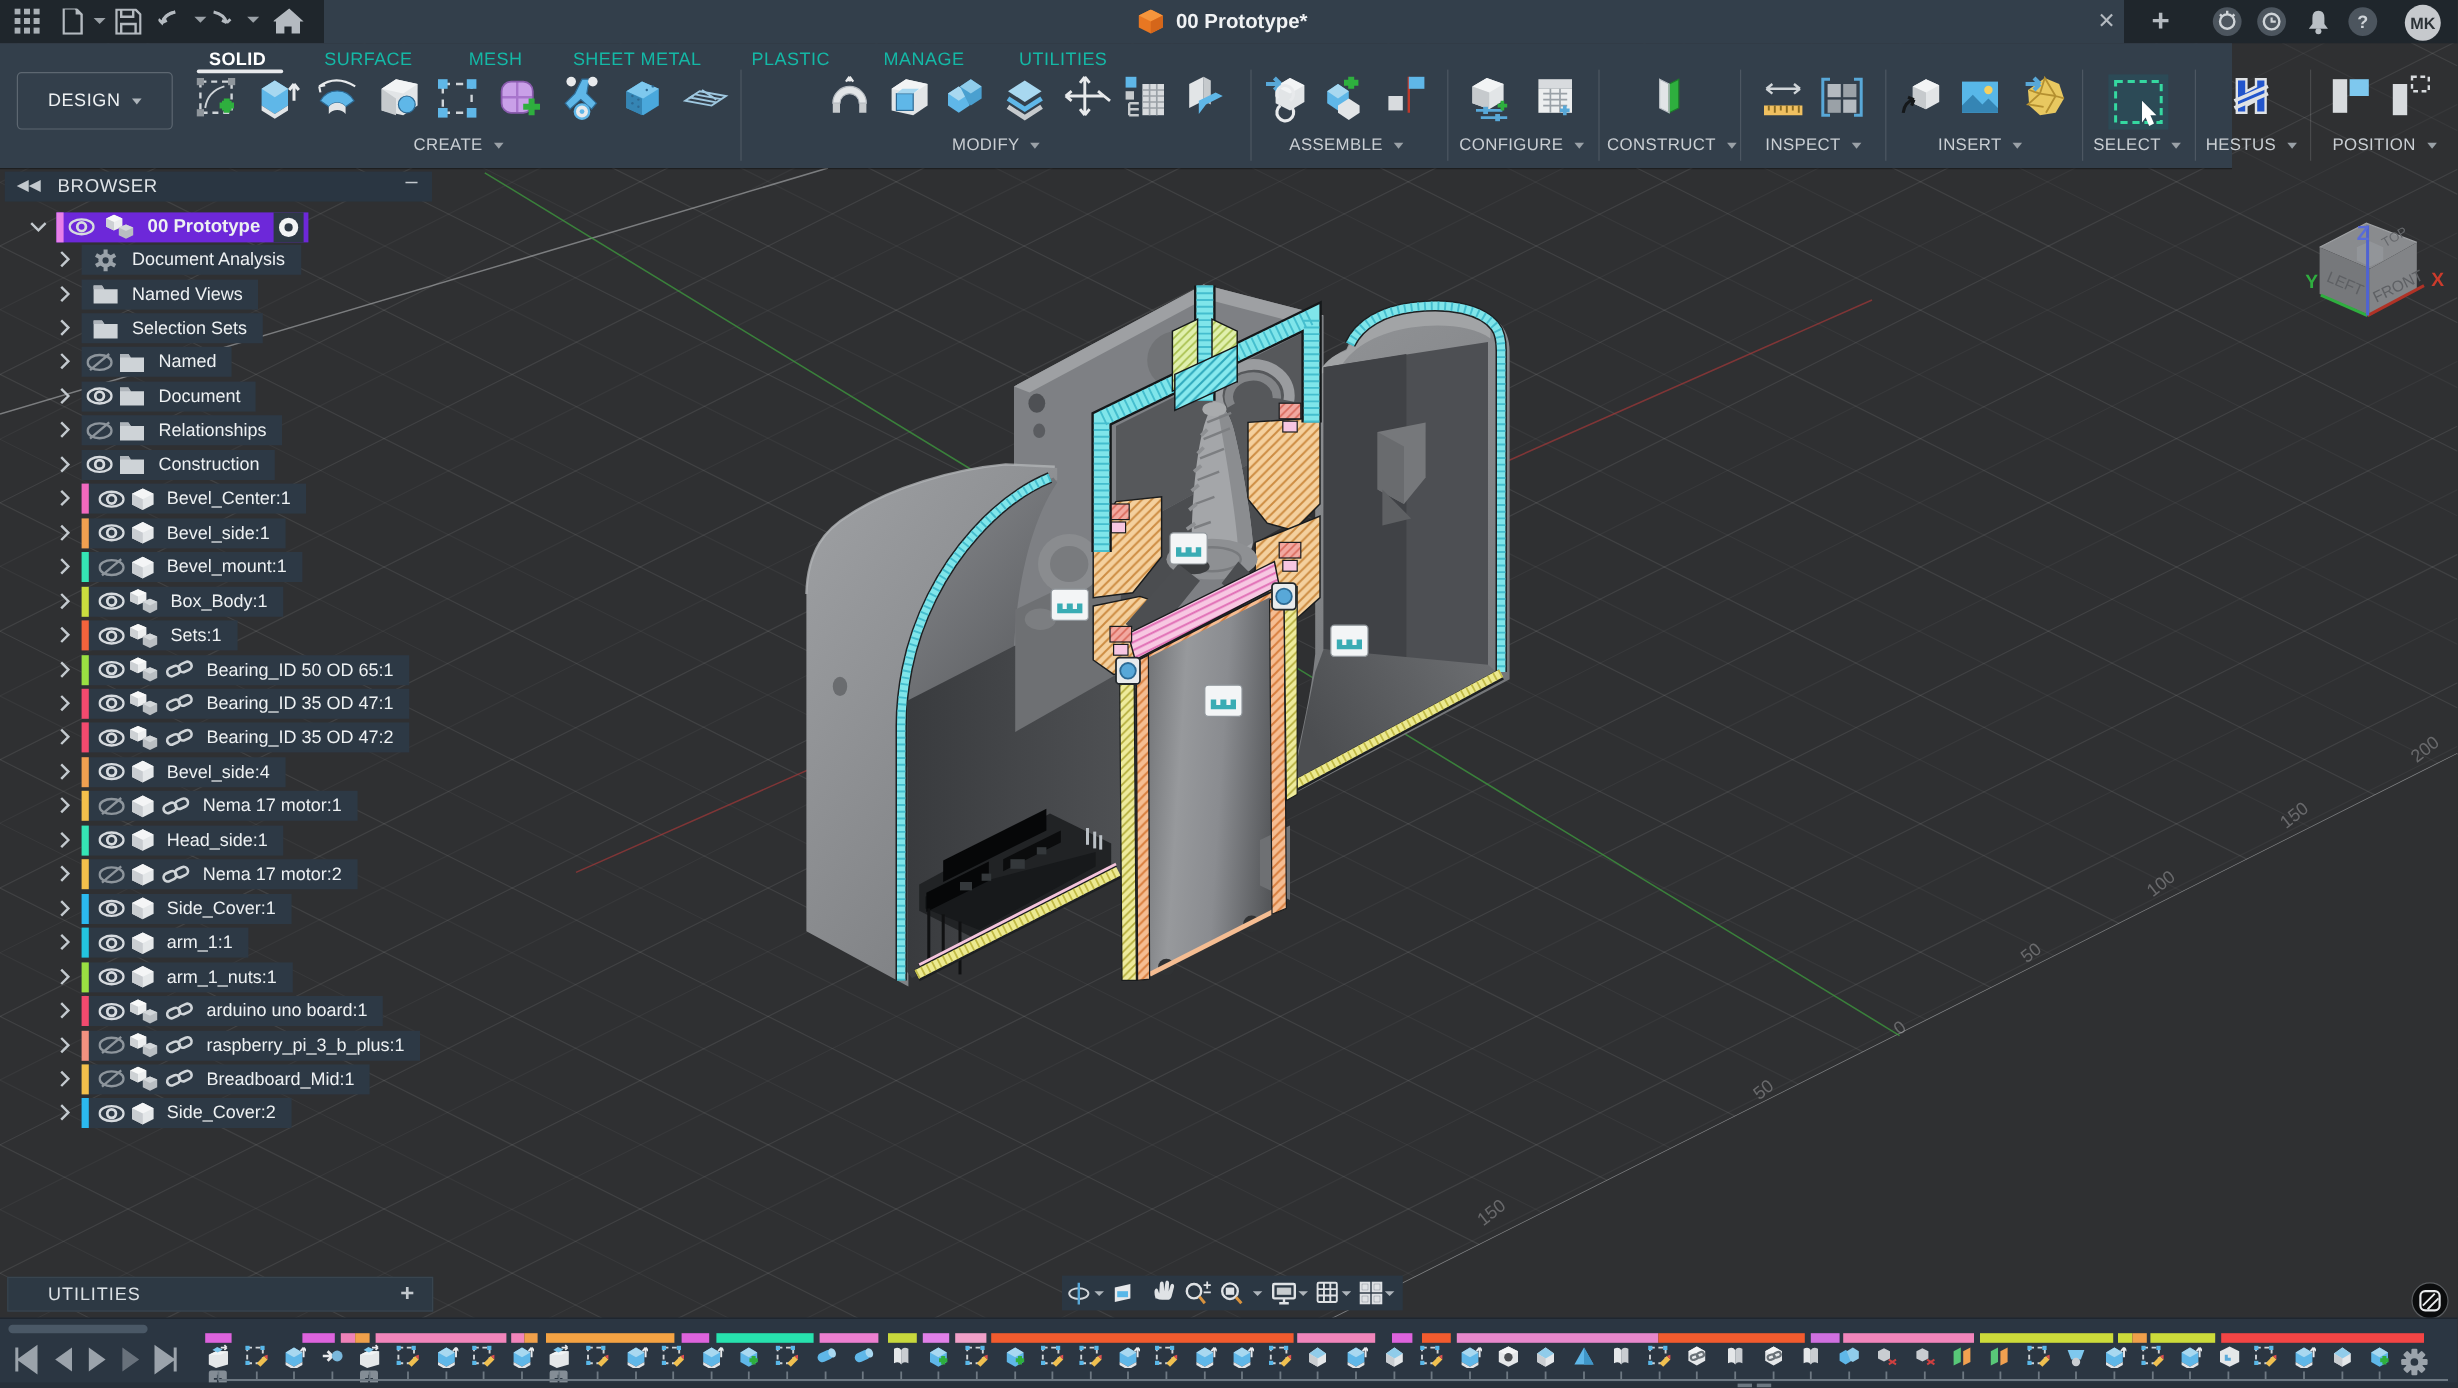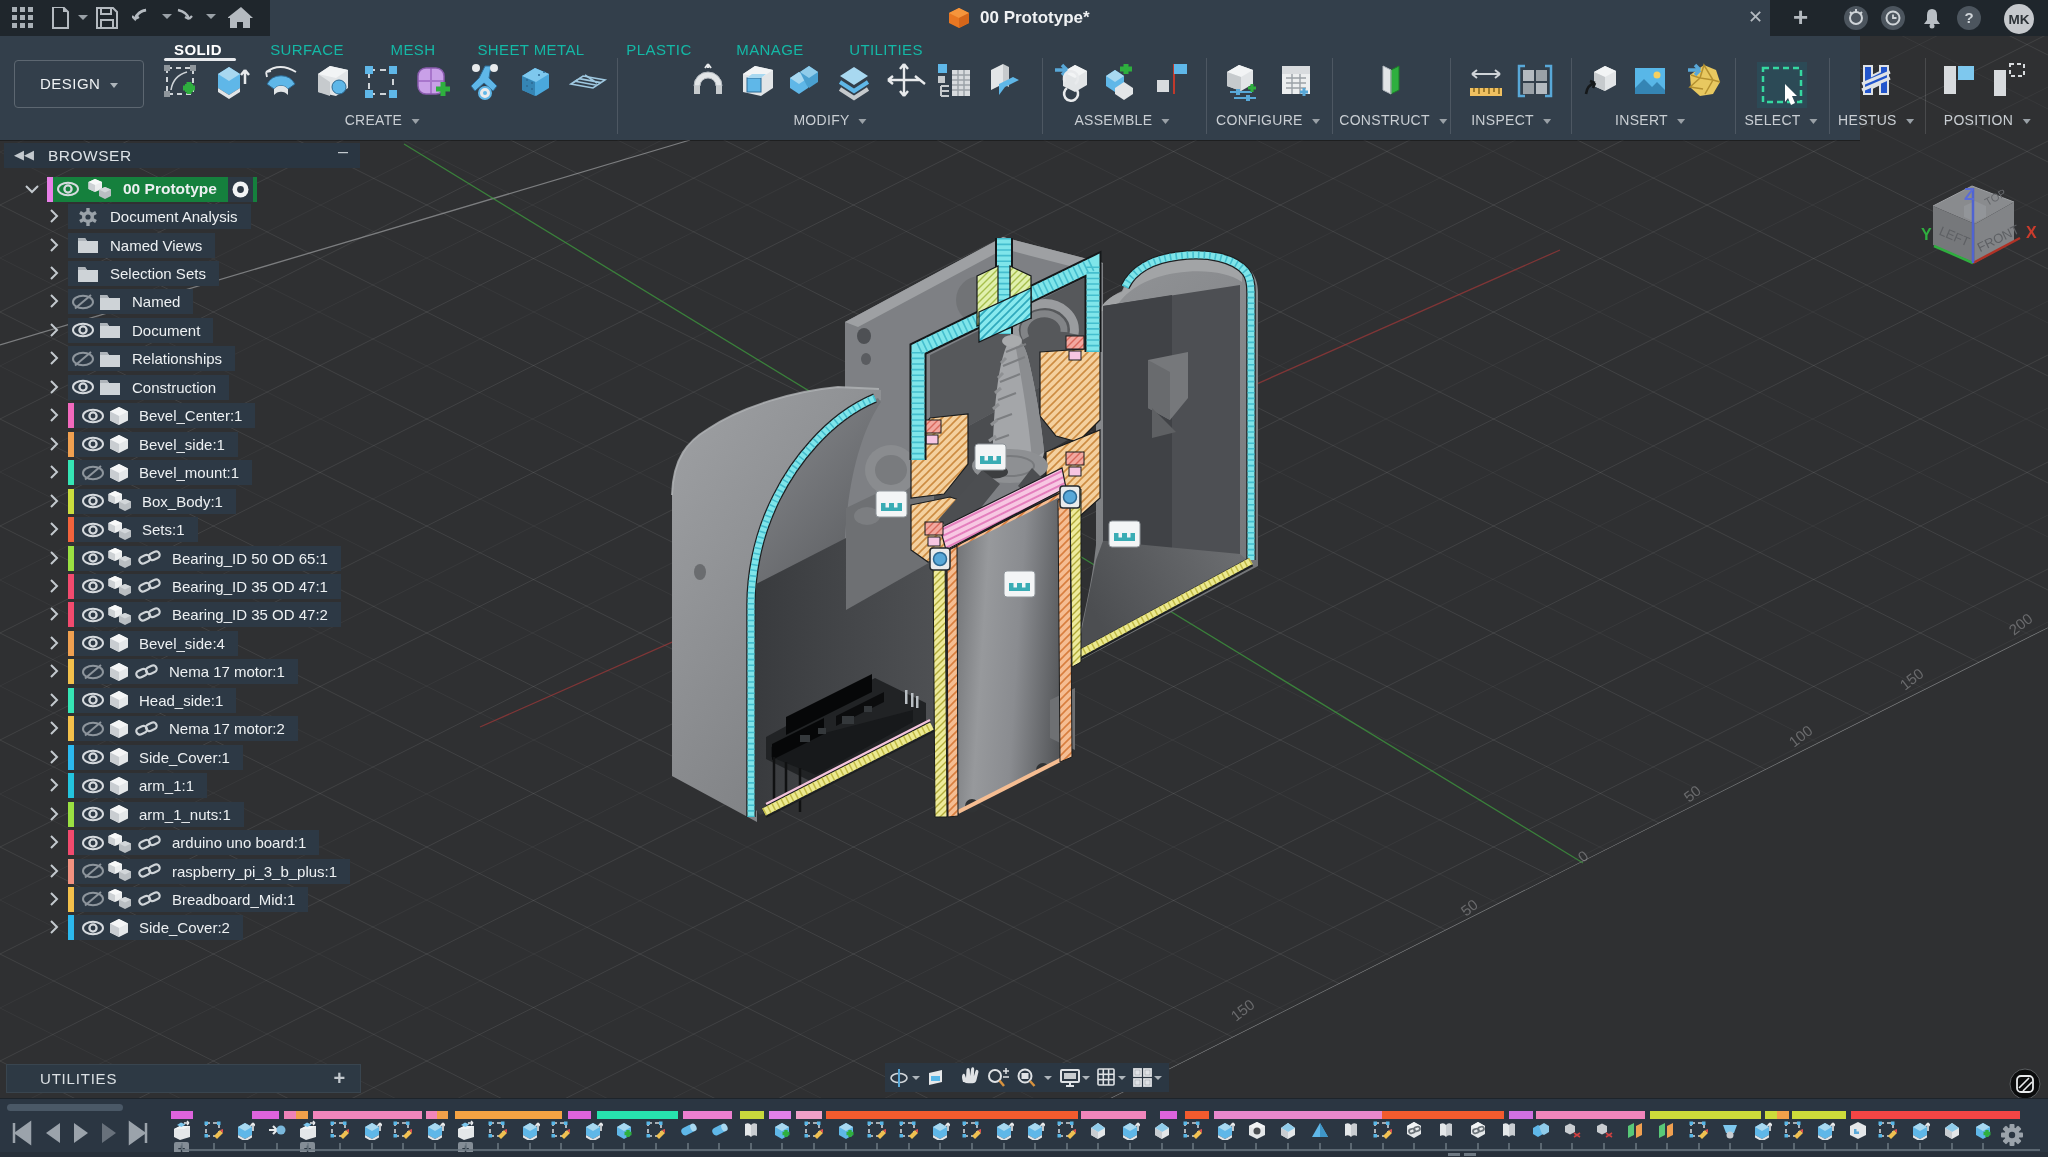--- a/index.html
+++ b/index.html
@@ -766,21 +766,21 @@
     <svg class="abs" style="left:1992px;top:26px" width="40" height="46">
       <rect x="2" y="8" width="12" height="26" fill="#d8dbde"></rect>
       <rect x="18" y="2" width="14" height="12" fill="none" stroke="#d8dbde" stroke-width="2" stroke-dasharray="4,3"></rect>
     </svg>
   </div>
 <div id="bpanel">
     <div class="abs" style="left:4px;top:143px;width:356px;height:25px;background:#2a3642"><span style="color:#c3c9ce;font-size:13px;margin-left:10px;vertical-align:3px">◀◀</span><span style="color:#dde2e6;font-size:15.5px;letter-spacing:.5px;margin-left:14px;line-height:25px;vertical-align:1px">BROWSER</span><span style="position:absolute;right:12px;top:-2px;color:#c3c9ce;font-size:18px">–</span></div>
     <svg class="abs" style="left:24px;top:180.5px" width="16" height="16">
       <path d="M2,5 L8,11 L14,5" fill="none" stroke="#c3c9ce" stroke-width="2"></path>
     </svg>
-    <div class="brow" style="left:47px;top:176.5px;background:#15803d;padding-right:4px">
+    <div class="brow" style="left:47px;top:176.5px;background:#6d28d9;padding-right:4px">
       <div class="cbar" style="background:#e87fe8;margin-right:4px"></div>
       <svg width="22" height="20" style="flex:0 0 22px">
         <ellipse cx="11" cy="10" rx="10" ry="6.2" fill="none" stroke="#d6dade" stroke-width="2"></ellipse>
         <circle cx="11" cy="10" r="3.6" fill="none" stroke="#d6dade" stroke-width="2.3"></circle>
       </svg>
       <span style="width:9px"></span>
       <svg width="24" height="22" style="flex:0 0 24px">
         <path d="M7,1 L14,4 L14,11 L7,14 L0.5,11 L0.5,4 Z" fill="#eceeef"></path>
         <path d="M7,1 L14,4 L7,7 L0.5,4 Z" fill="#f8f9f9"></path>
         <path d="M0.5,4 L7,7 L7,14 L0.5,11 Z" fill="#cdd1d4"></path>

